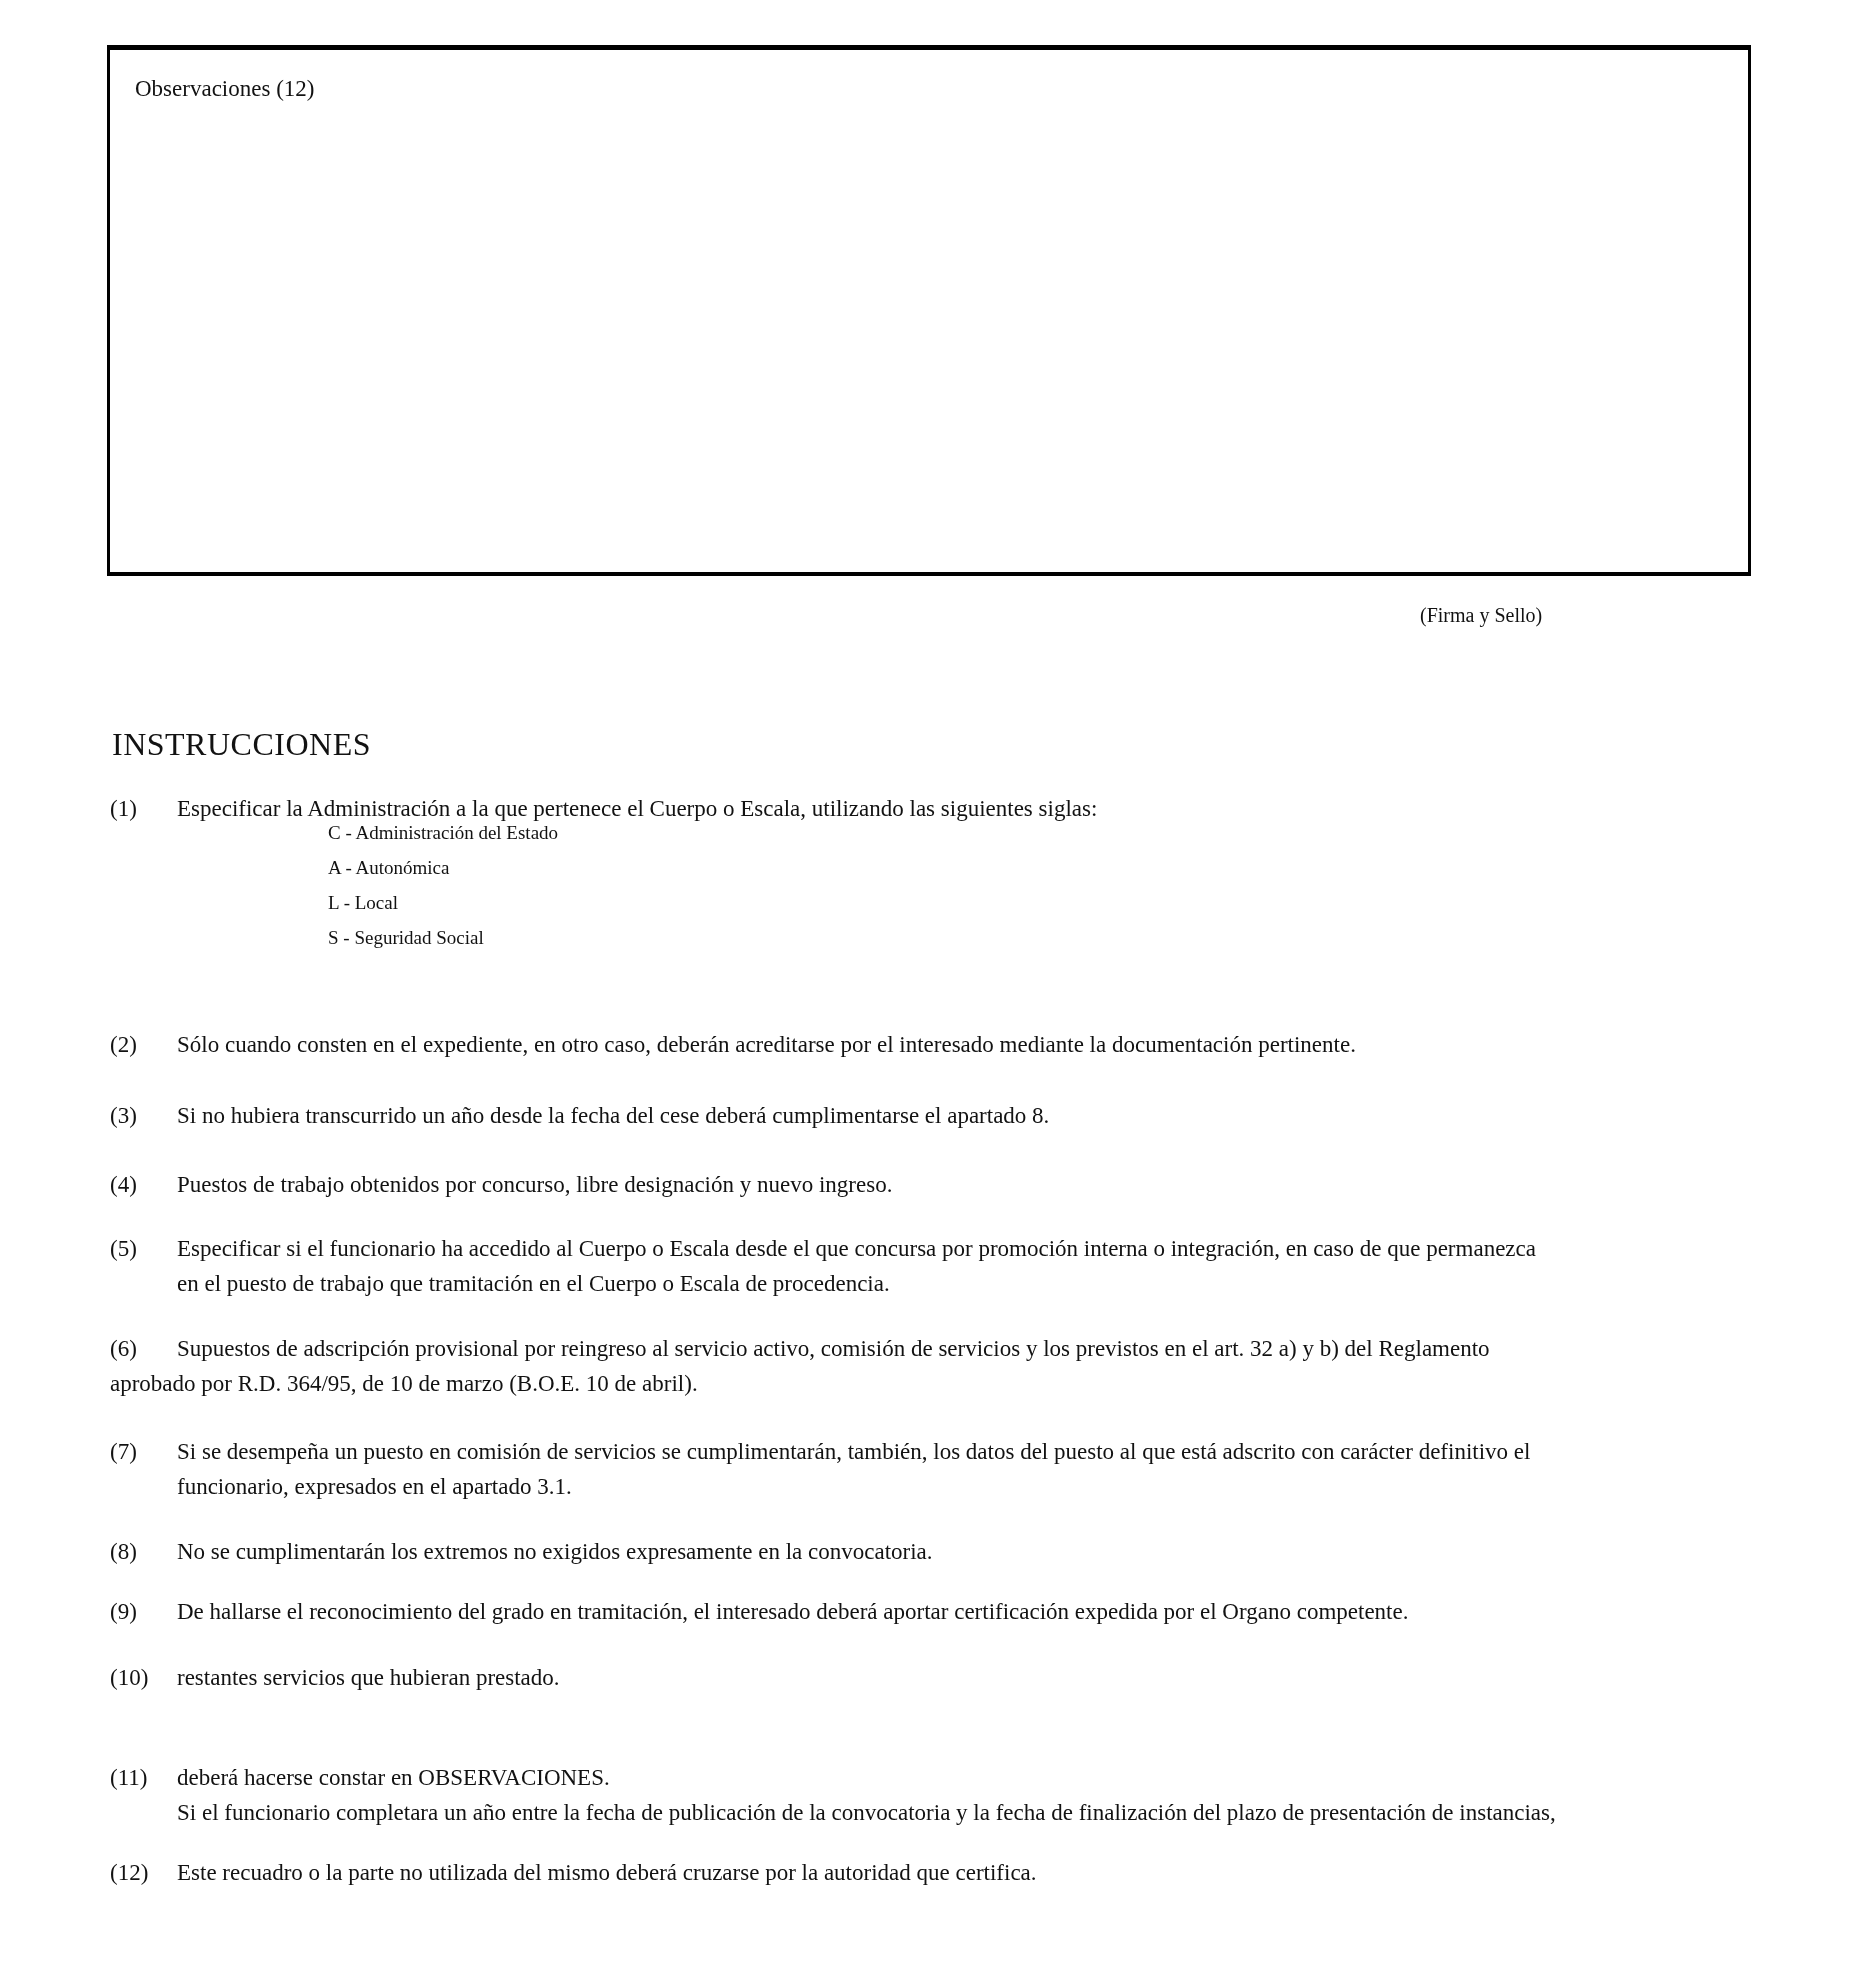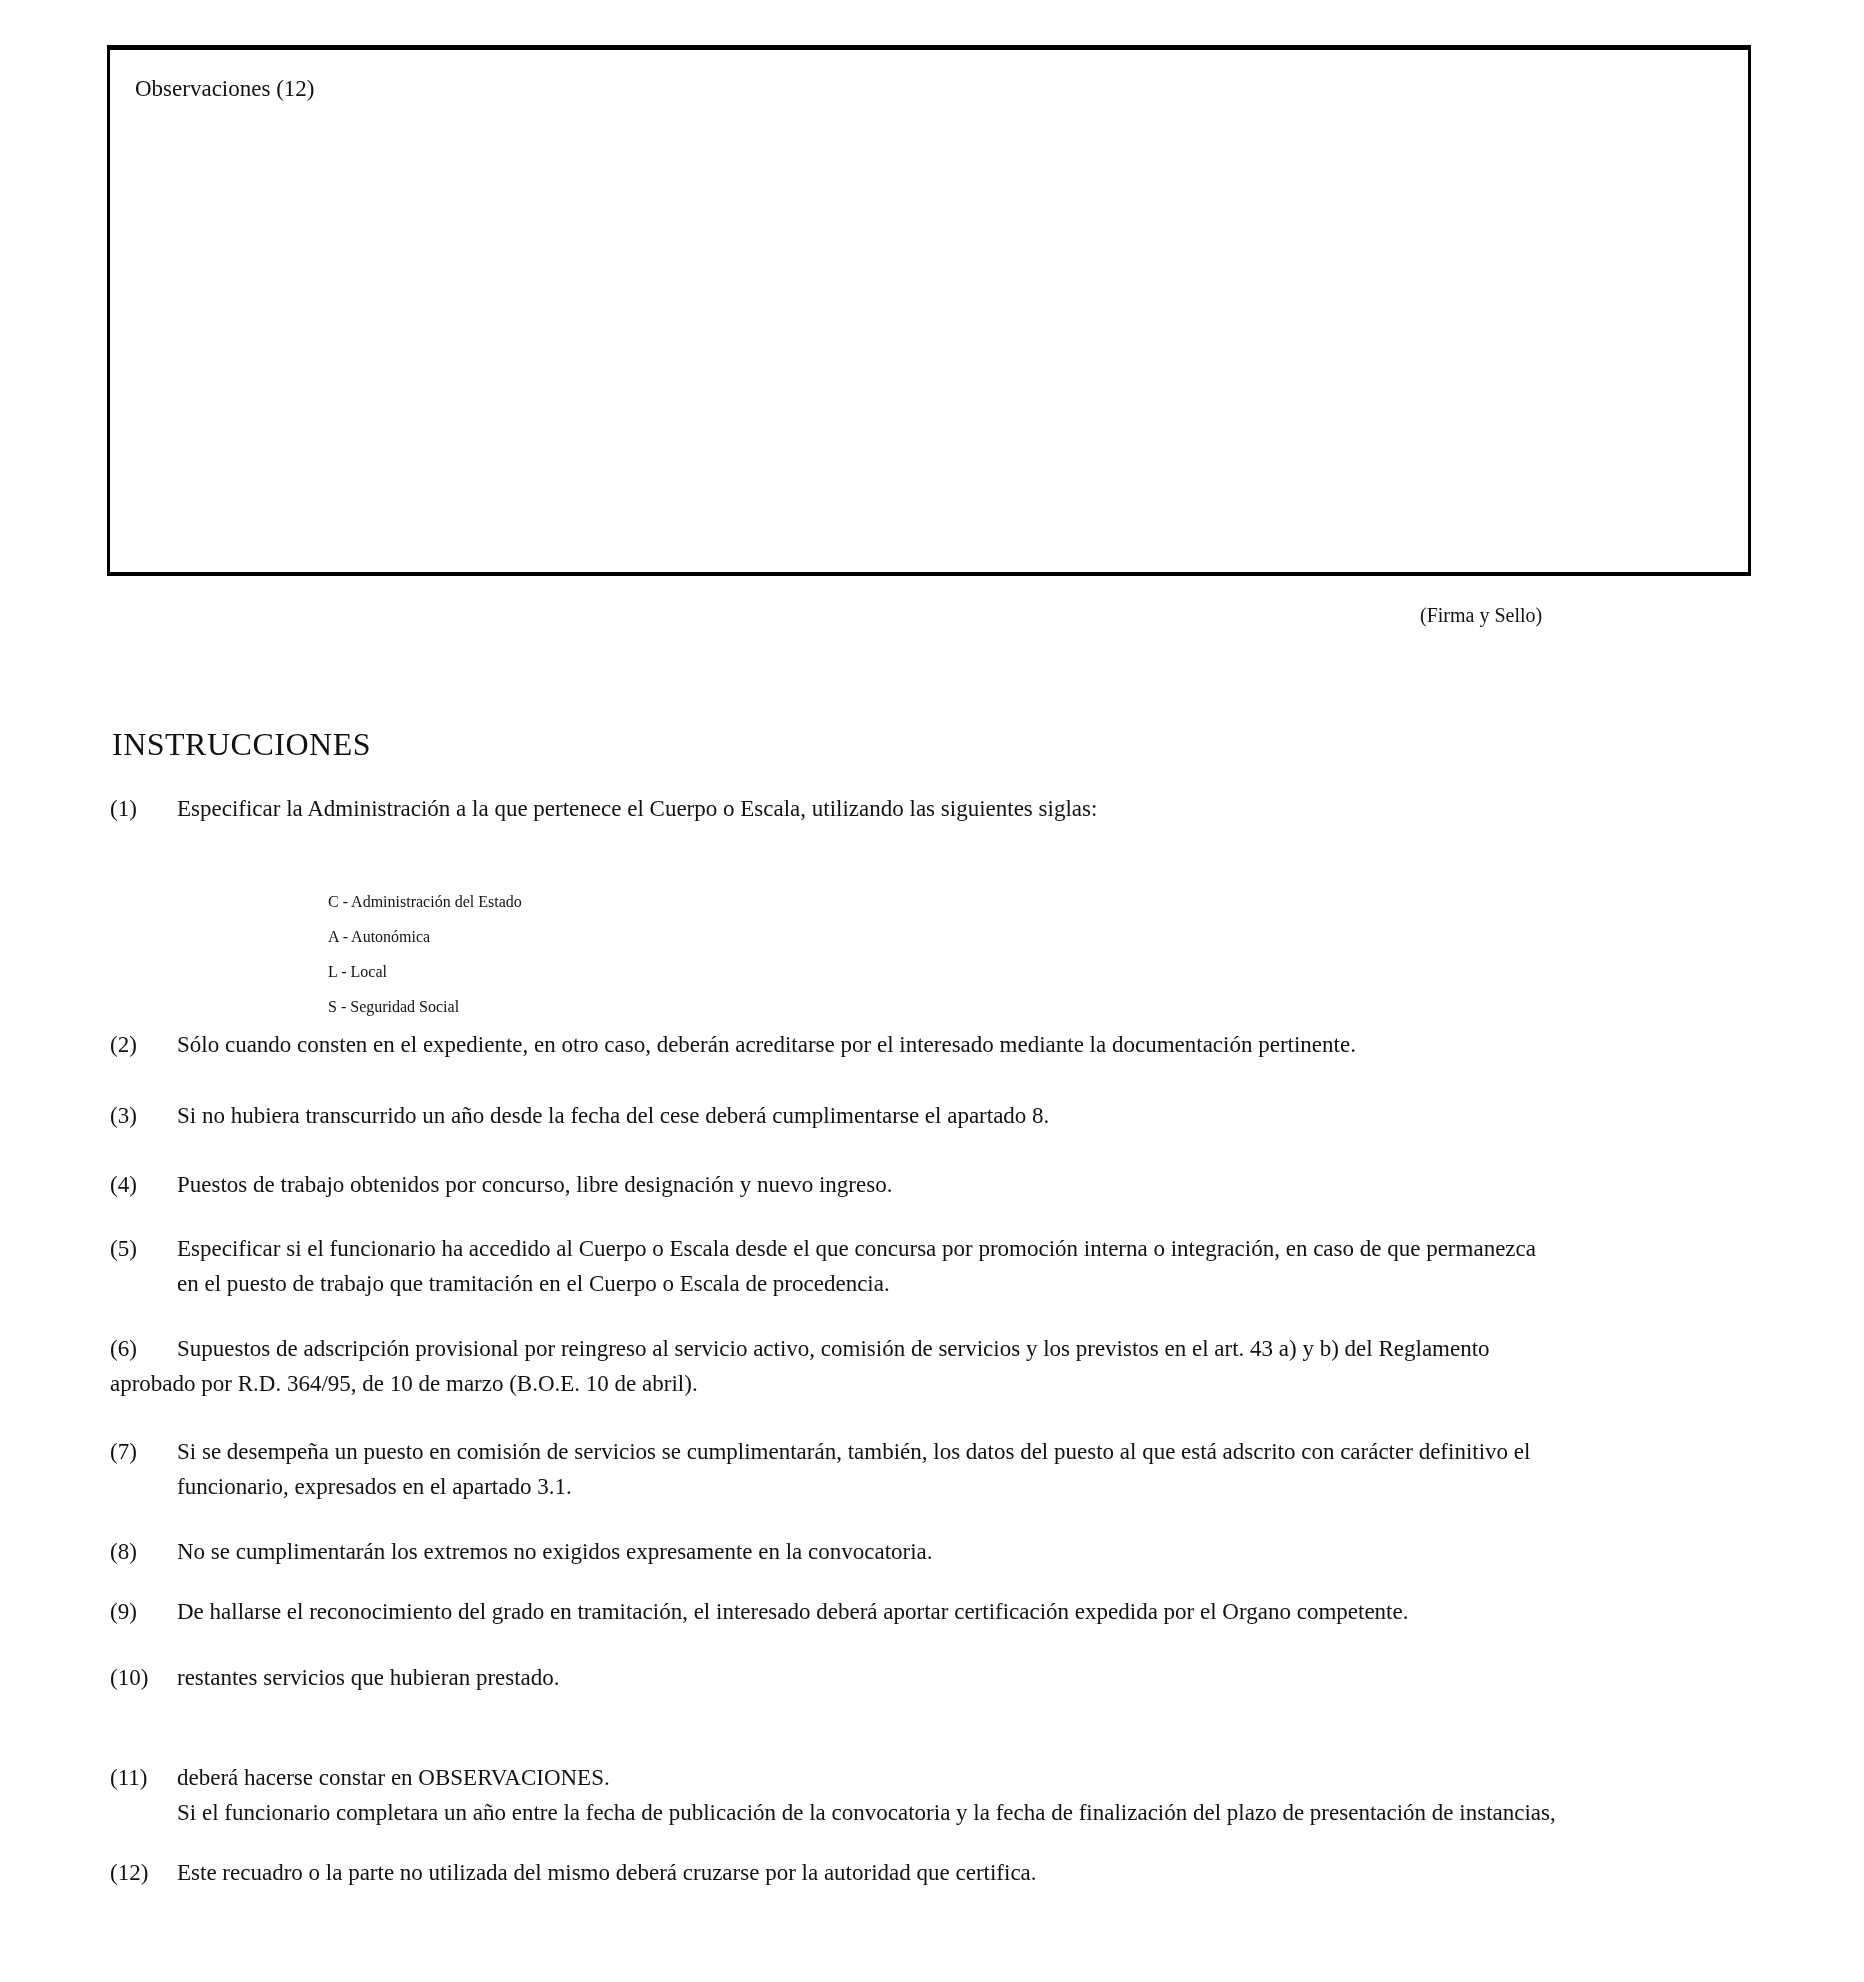--- a/index.html
+++ b/index.html
@@ -73,22 +73,22 @@
   }
   .item .itext .line {
     white-space: nowrap;
   }
   .item .itext .line.outdent {
     margin-left: -67px;   
   }
   .siglas {
     position: absolute;
     left: 328px;
-    top: 884px;
-    font-size: 16px;
+    top: 815px;
+    font-size: 19px;
     line-height: 35px;
   }
   .siglas .line { white-space: nowrap; }
 </style>
 </head>
 <body>
 
 <div class="obs-box">
   <div class="obs-label">Observaciones (12)</div>
 </div>
@@ -136,21 +136,21 @@
   <span class="num">(5)</span>
   <div class="itext">
     <div class="line">Especificar si el funcionario ha accedido al Cuerpo o Escala desde el que concursa por promoción interna o integración, en caso de que permanezca</div>
     <div class="line">en el puesto de trabajo que tramitación en el Cuerpo o Escala de procedencia.</div>
   </div>
 </div>
 
 <div class="item" style="top:1331px">
   <span class="num">(6)</span>
   <div class="itext">
-    <div class="line">Supuestos de adscripción provisional por reingreso al servicio activo, comisión de servicios y los previstos en el art. 43 a) y b) del Reglamento</div>
+    <div class="line">Supuestos de adscripción provisional por reingreso al servicio activo, comisión de servicios y los previstos en el art. 32 a) y b) del Reglamento</div>
     <div class="line outdent">aprobado por R.D. 364/95, de 10 de marzo (B.O.E. 10 de abril).</div>
   </div>
 </div>
 
 <div class="item" style="top:1434px">
   <span class="num">(7)</span>
   <div class="itext">
     <div class="line">Si se desempeña un puesto en comisión de servicios se cumplimentarán, también, los datos del puesto al que está adscrito con carácter definitivo el</div>
     <div class="line">funcionario, expresados en el apartado 3.1.</div>
   </div>

